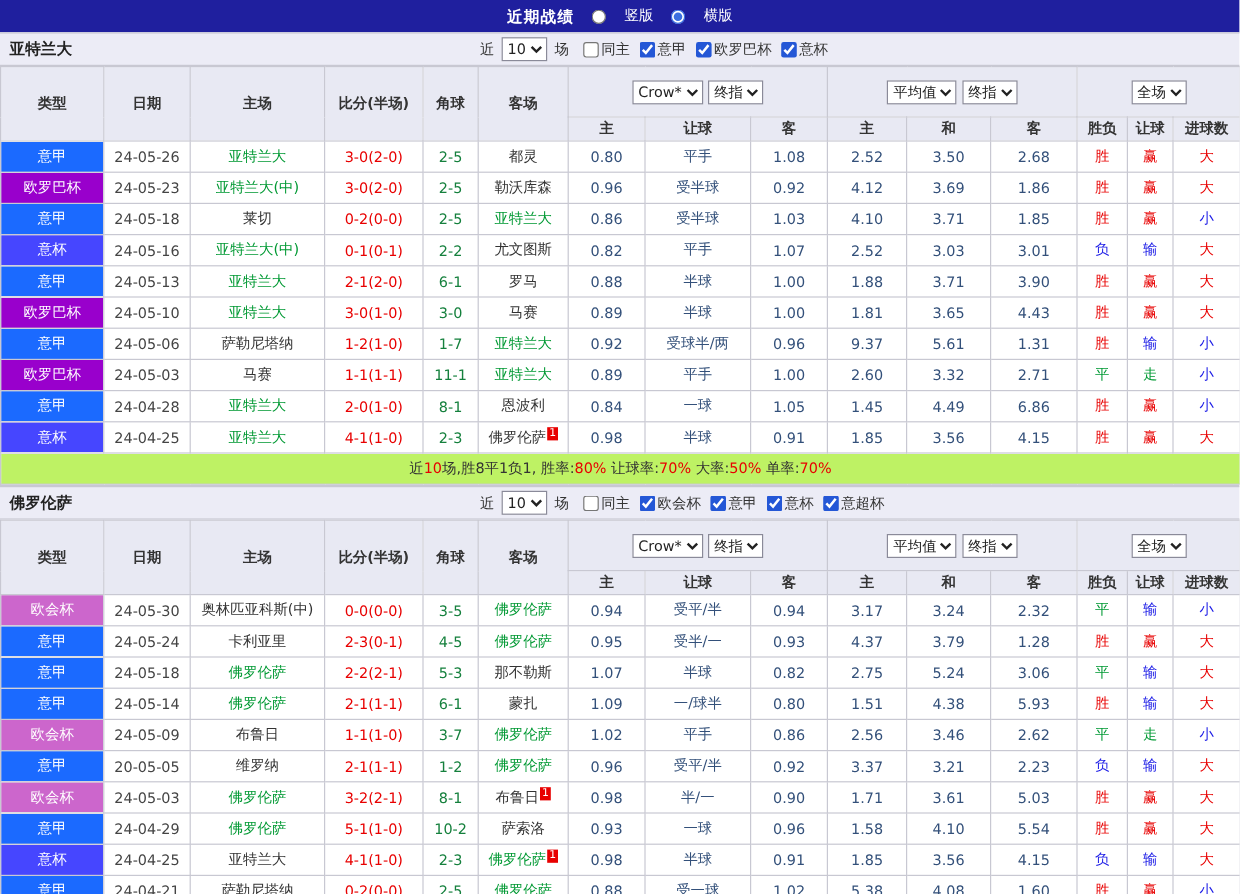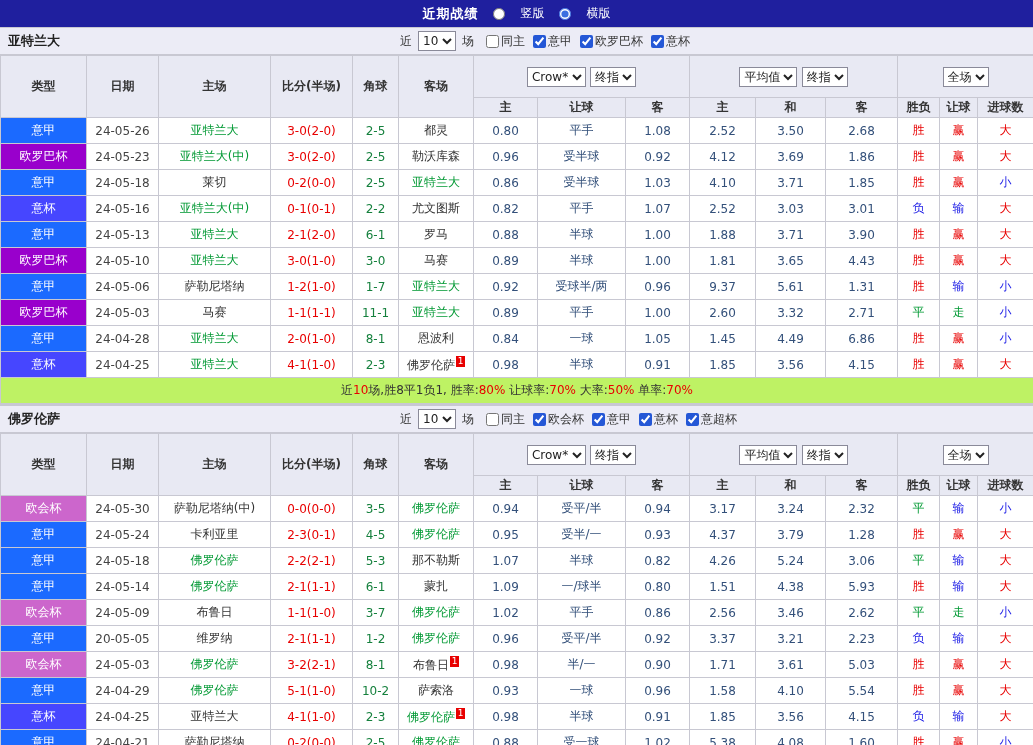--- a/index.html
+++ b/index.html
@@ -467,21 +467,21 @@
         <th>客</th>
         <th>胜负</th>
         <th>让球</th>
         <th>进球数</th>
       </tr>
     </thead>
     <tbody>
         <tr>
           <td class="type-cell" style="background: rgb(204, 102, 204);">欧会杯</td>
           <td class="date-cell">24-05-30</td>
-          <td class="team-cell"><span class="team">萨勒尼塔纳(中)</span></td>
+          <td class="team-cell"><span class="team">奥林匹亚科斯(中)</span></td>
           <td class="score-cell">0-0(0-0)</td>
           <td class="corner-cell">3-5</td>
           <td class="team-cell"><span class="team green">佛罗伦萨</span></td>
           <td class="odds-cell">0.94</td>
           <td class="odds-cell">受平/半</td>
           <td class="odds-cell">0.94</td>
           <td class="odds-cell">3.17</td>
           <td class="odds-cell">3.24</td>
           <td class="odds-cell">2.32</td>
           <td class="result-cell c-green">平</td>
@@ -508,21 +508,21 @@
         <tr>
           <td class="type-cell" style="background: rgb(27, 106, 255);">意甲</td>
           <td class="date-cell">24-05-18</td>
           <td class="team-cell"><span class="team green">佛罗伦萨</span></td>
           <td class="score-cell">2-2(2-1)</td>
           <td class="corner-cell">5-3</td>
           <td class="team-cell"><span class="team">那不勒斯</span></td>
           <td class="odds-cell">1.07</td>
           <td class="odds-cell">半球</td>
           <td class="odds-cell">0.82</td>
-          <td class="odds-cell">4.26</td>
+          <td class="odds-cell">2.75</td>
           <td class="odds-cell">5.24</td>
           <td class="odds-cell">3.06</td>
           <td class="result-cell c-green">平</td>
           <td class="result-cell c-blue">输</td>
           <td class="result-cell c-red">大</td>
         </tr>
         <tr>
           <td class="type-cell" style="background: rgb(27, 106, 255);">意甲</td>
           <td class="date-cell">24-05-14</td>
           <td class="team-cell"><span class="team green">佛罗伦萨</span></td>

